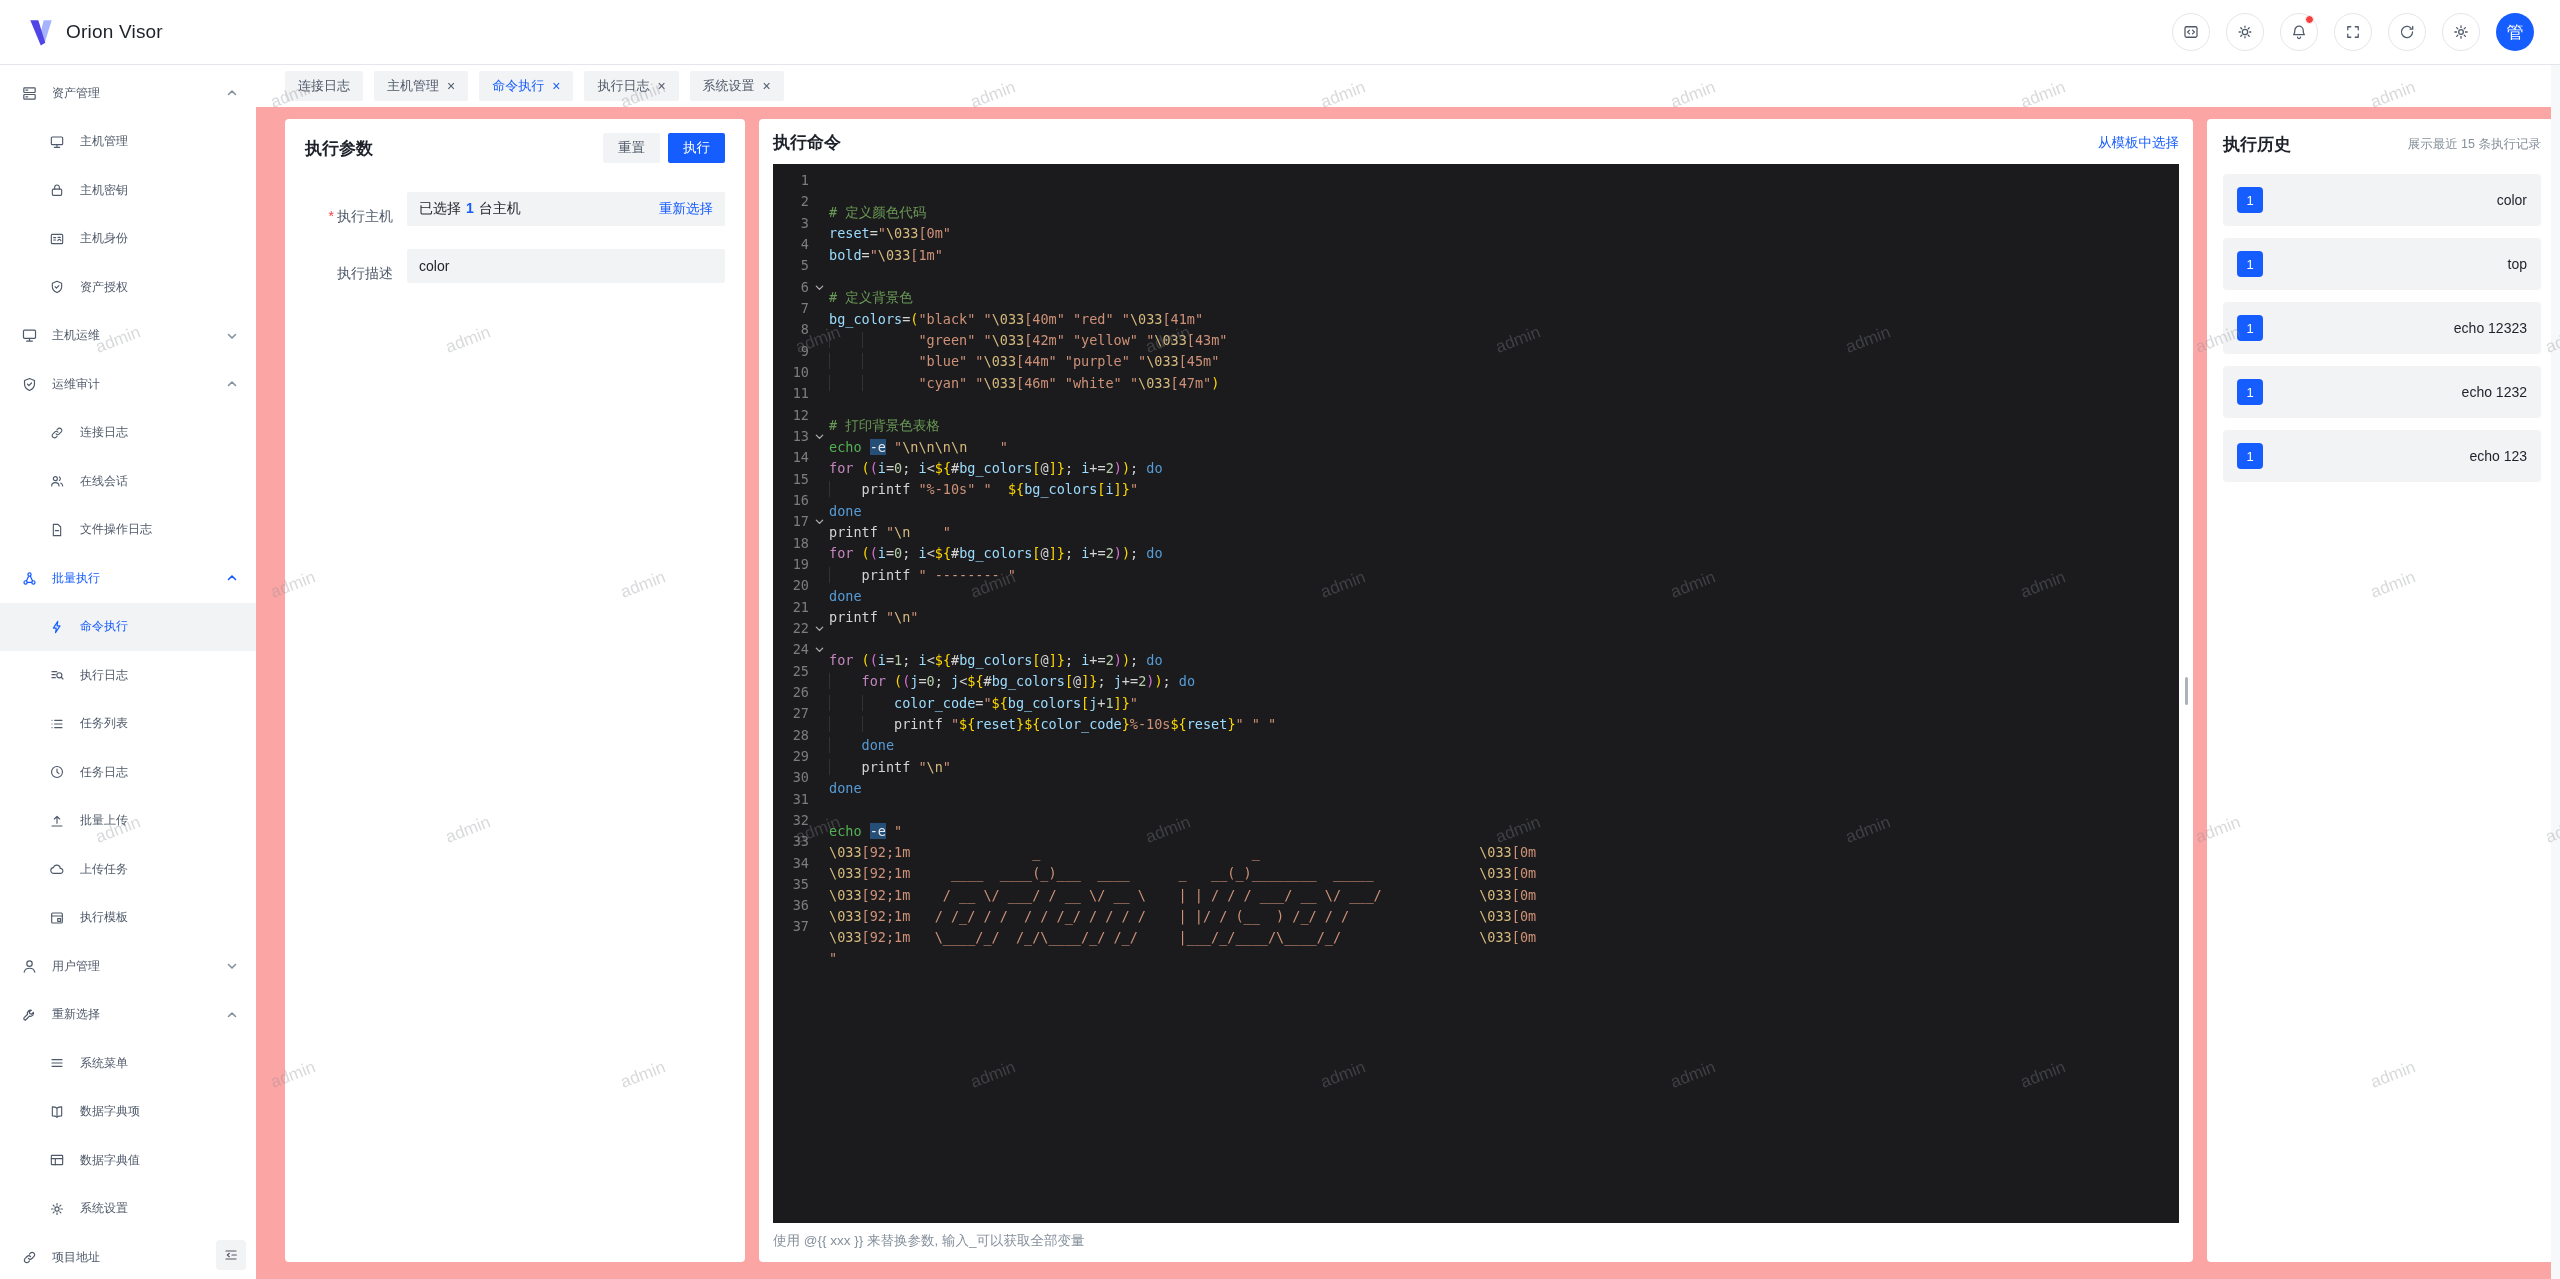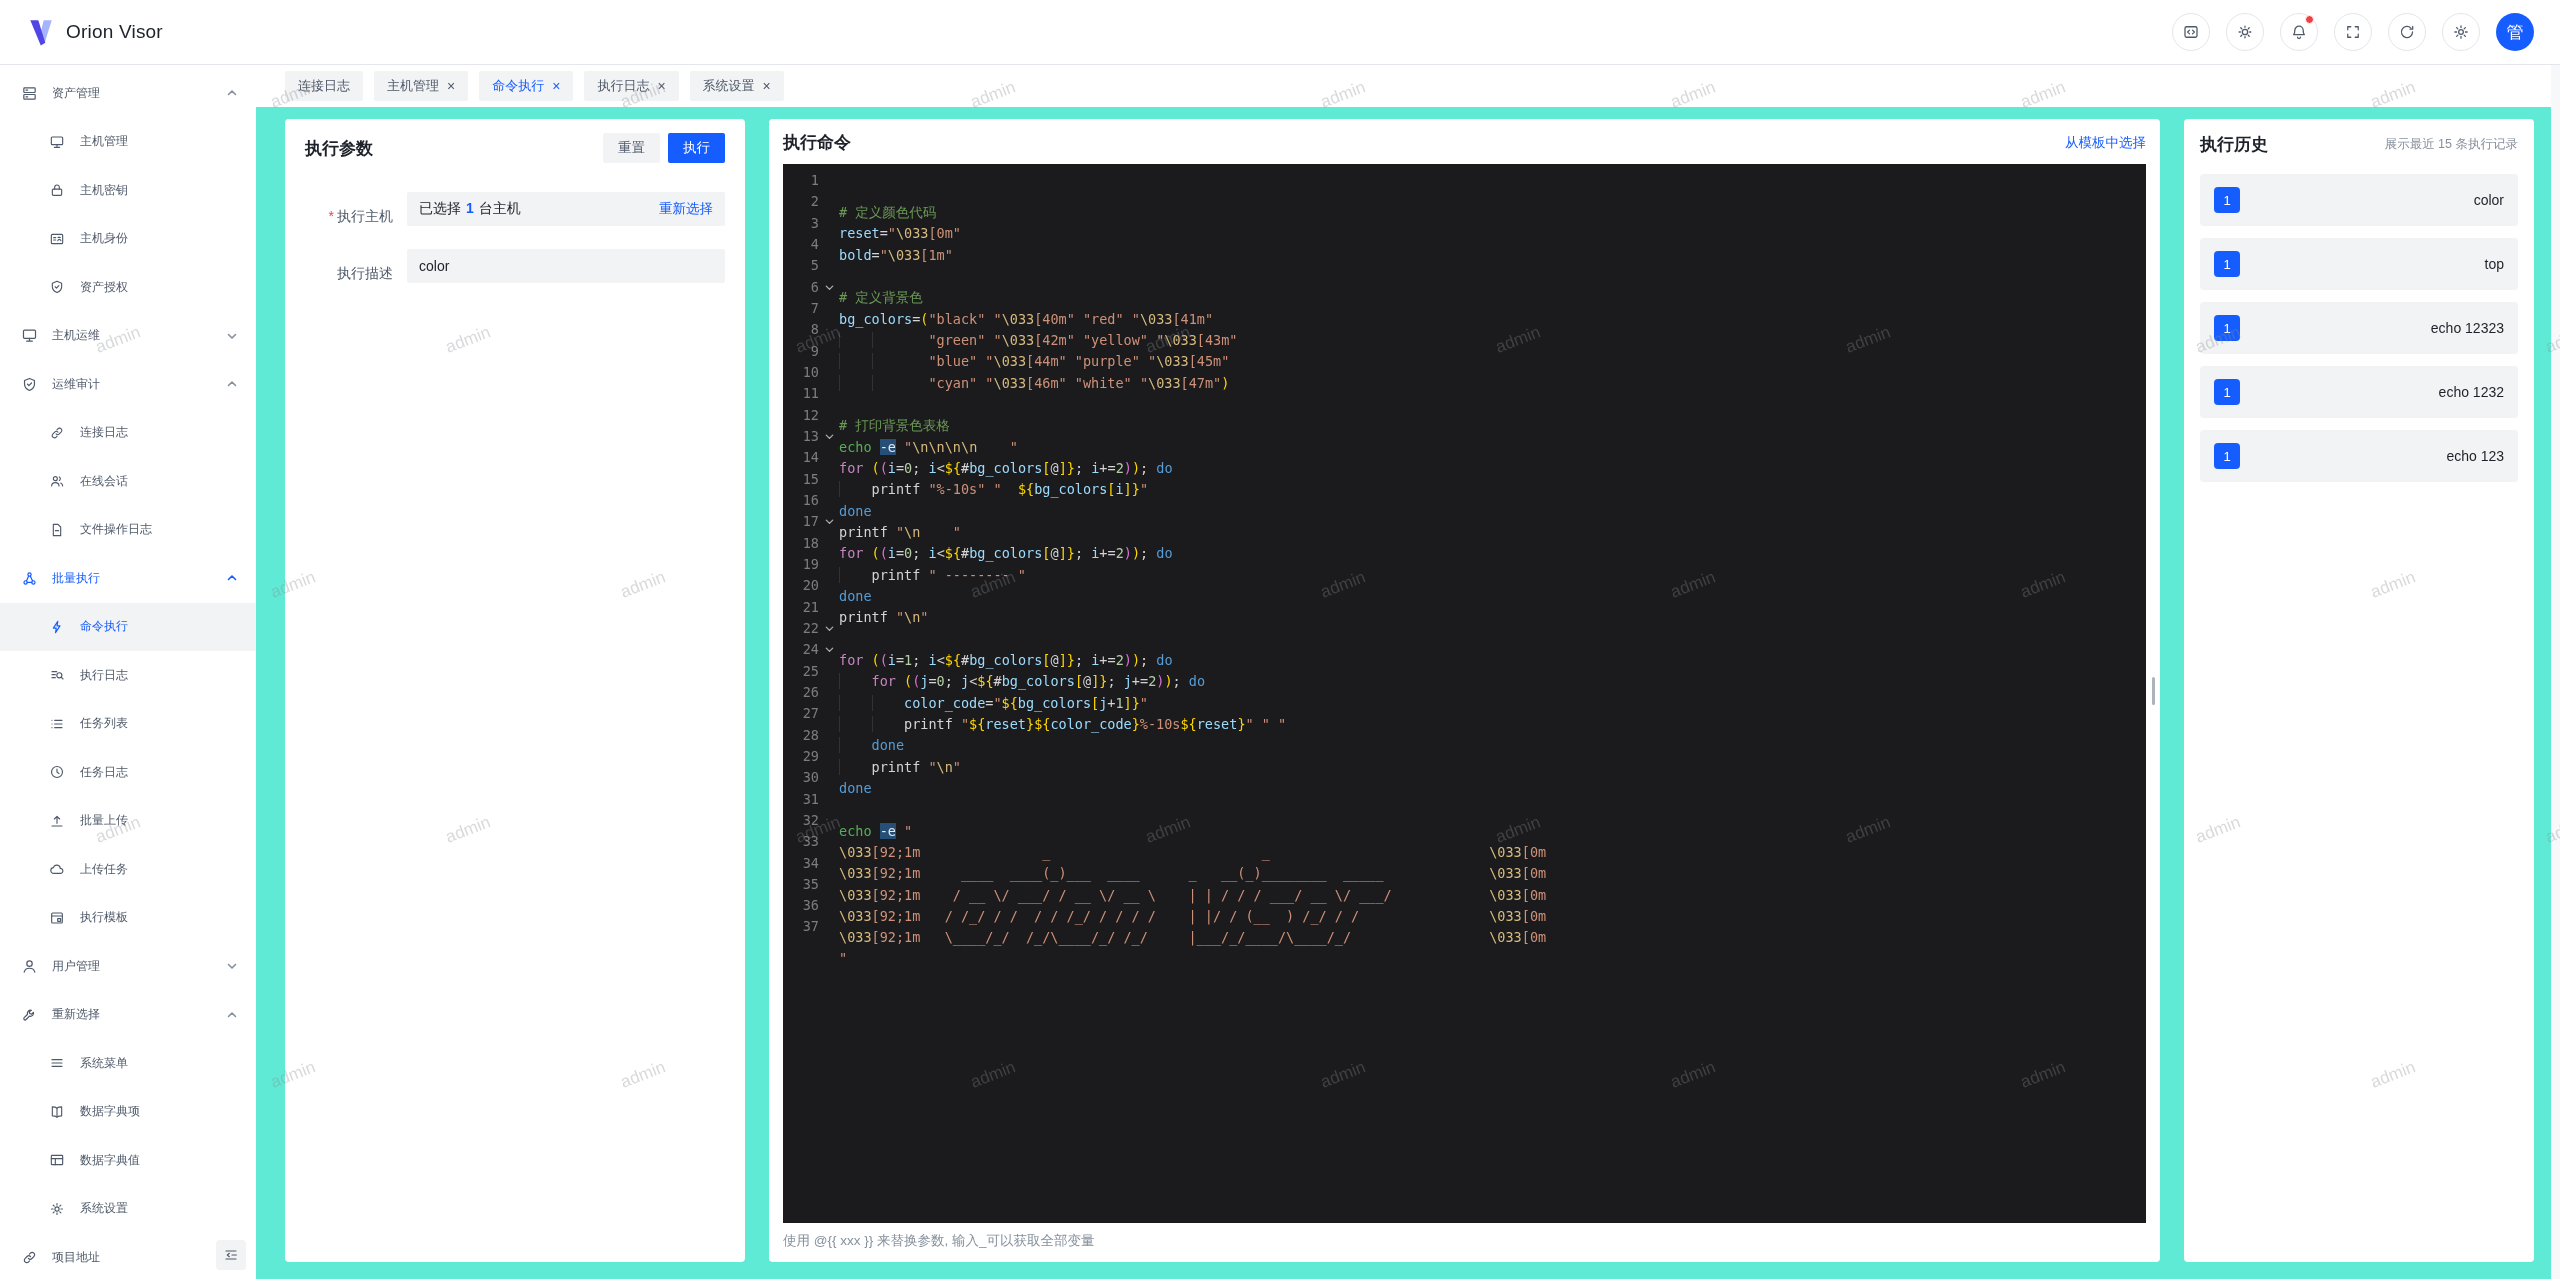--- a/index.html
+++ b/index.html
@@ -38,21 +38,21 @@
                   background:#f2f3f5; color:#4e5969; display:flex; align-items:center; justify-content:center; cursor:pointer; }
   .collapse-btn svg { width:16px; height:16px; }
 
   .main { flex:1; display:flex; flex-direction:column; min-width:0; }
   .tabbar { height:42px; background:#fff; display:flex; align-items:center; gap:11px; padding:0 16px 0 29px; flex:none; }
   .tab { height:30px; background:#f2f3f5; border-radius:2px; padding:0 13px; font-size:13px; color:#4e5969;
          display:flex; align-items:center; gap:8px; cursor:pointer; white-space:nowrap; }
   .tab.active { color:#165dff; }
   .tab .x { font-size:14px; line-height:1; }
 
-  .content { flex:1; display:flex; gap:24px; padding:12px 26px 17px 29px; min-height:0; background:#5eead4; }
+  .content { flex:1; display:flex; gap:14px; padding:12px 3px 17px 29px; min-height:0; background:#fca5a5; }
   .card { background:#fff; border-radius:4px; padding:14px 16px; display:flex; flex-direction:column; min-height:0; }
   .card-head { display:flex; align-items:center; flex:none; margin-bottom:6px; }
   .card-title { font-size:17px; font-weight:700; color:#1d2129; }
 
   
   .card.params { width:460px; flex:none; padding:14px 20px; }
   .head-actions { margin-left:auto; display:flex; gap:8px; }
   .btn { height:30px; padding:0 15px; border:none; border-radius:2px; font-size:13.5px; cursor:pointer;
          font-family:inherit; }
   .btn.ghost { background:#f2f3f5; color:#4e5969; }

